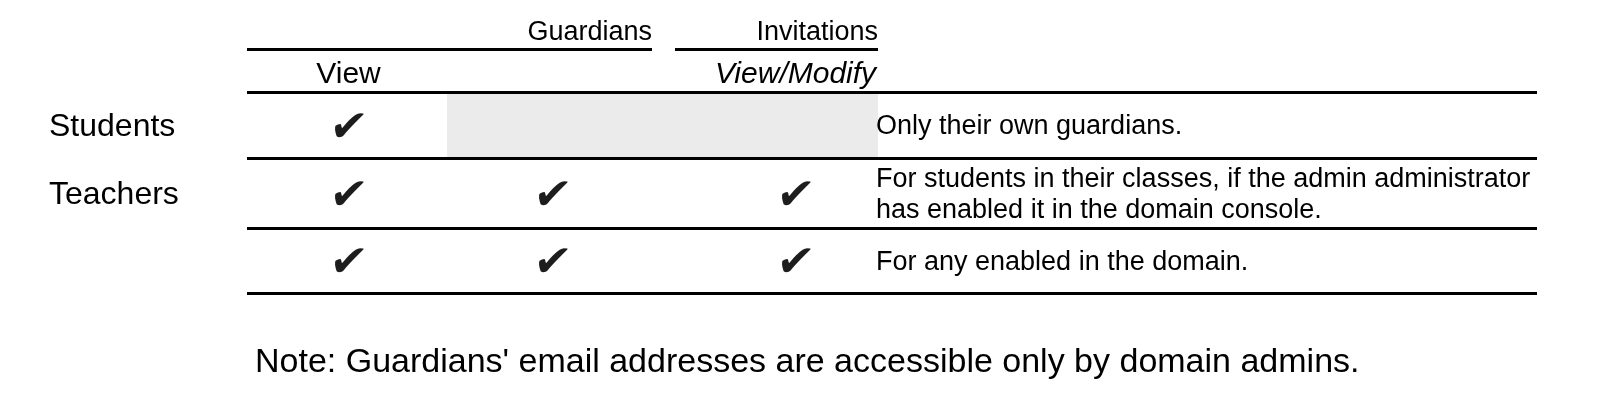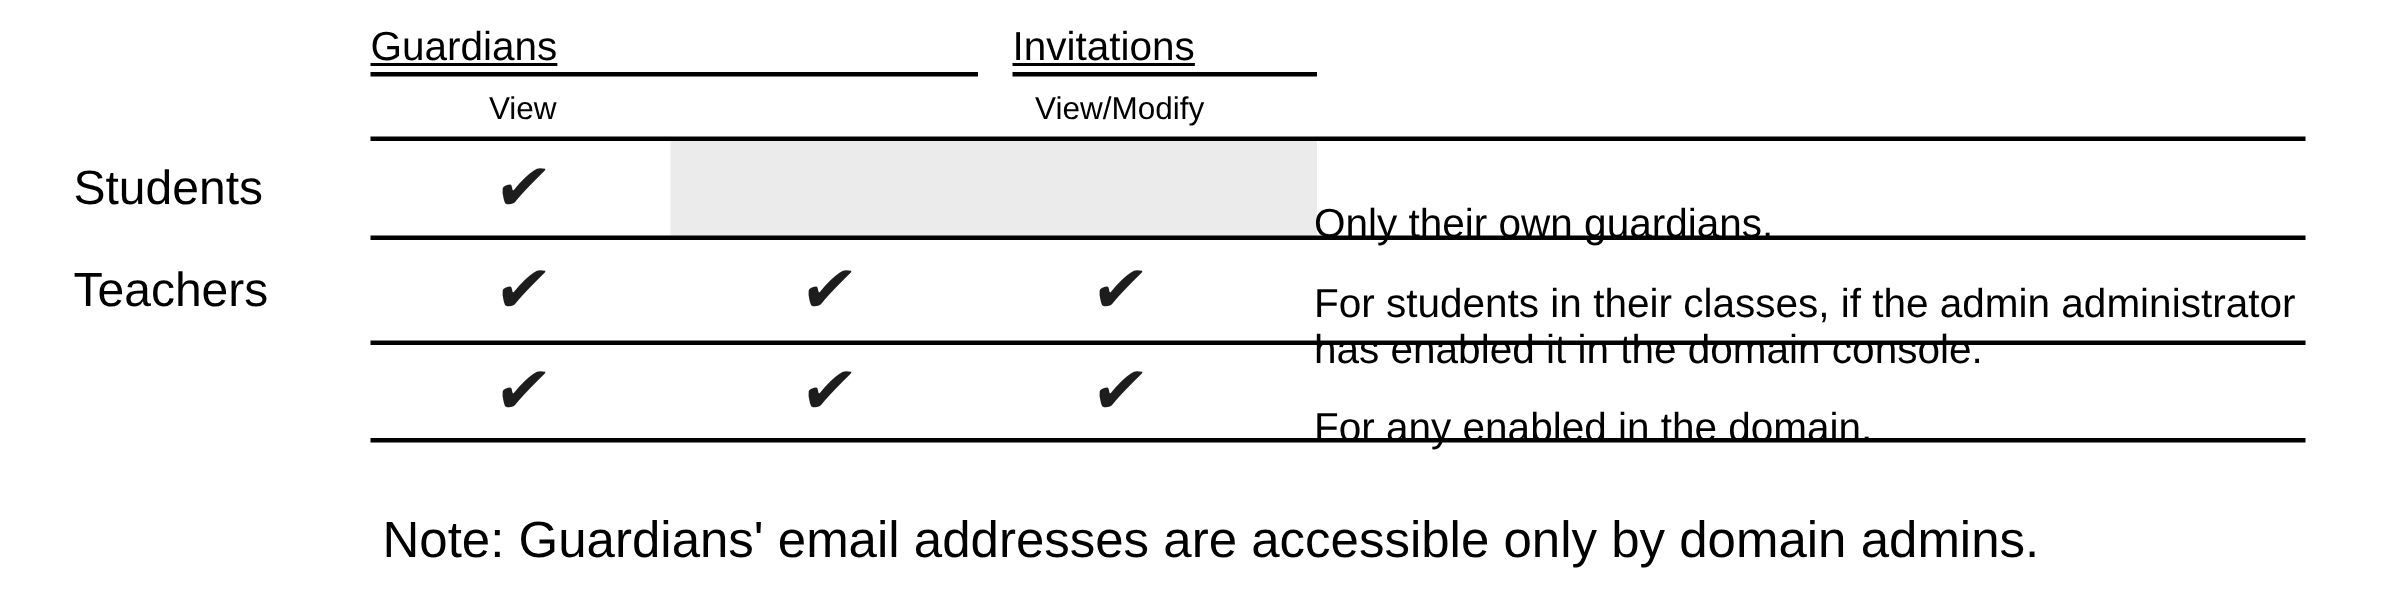--- a/index.html
+++ b/index.html
@@ -13,42 +13,41 @@
     overflow: hidden;
   }
   .abs { position: absolute; }
 
   
   .group-label {
     top: 12px;
     height: 38px;
     font-size: 27px;
     line-height: 38px;
-    text-align: left;
-    text-decoration: underline;
+    text-align: right;
   }
   .group-guardians   { left: 247px; width: 405px; }
   .group-invitations { left: 675px; width: 203px; }
 
   
   .group-rule { top: 48px; height: 3px; background: #000000; }
   .rule-guardians   { left: 247px; width: 405px; }
   .rule-invitations { left: 675px; width: 203px; }
 
   
   .sub-header {
     top: 56px;
     height: 34px;
-    font-size: 21px;
+    font-size: 30px;
     line-height: 34px;
     text-align: center;
   }
   .col-view       { left: 247px; width: 203px; }
   .col-modify     { left: 450px; width: 205px; }
-  .col-viewmodify { left: 645px; width: 203px; }
+  .col-viewmodify { left: 694px; width: 203px; font-style: italic; }
 
   
   .h-rule { left: 247px; width: 1290px; height: 3px; background: #000000; }
   .h-rule.r0 { top: 91px; }
   .h-rule.r1 { top: 157px; }
   .h-rule.r2 { top: 227px; }
   .h-rule.r3 { top: 292px; }
 
   
   .row-students  { top: 94px;  height: 63px; }
@@ -83,21 +82,20 @@
     background: #ebebeb;
   }
 
   .note {
     left: 876px;
     width: 662px;
     font-size: 27px;
     line-height: 31px;
     display: flex;
     align-items: center;
-    margin-top: 24px;
   }
 
   .footnote {
     left: 255px;
     top: 344px;
     width: 1200px;
     font-size: 34px;
     line-height: 32px;
   }
 </style>

